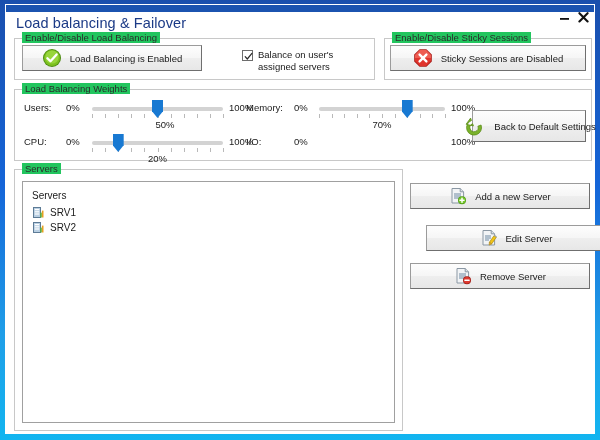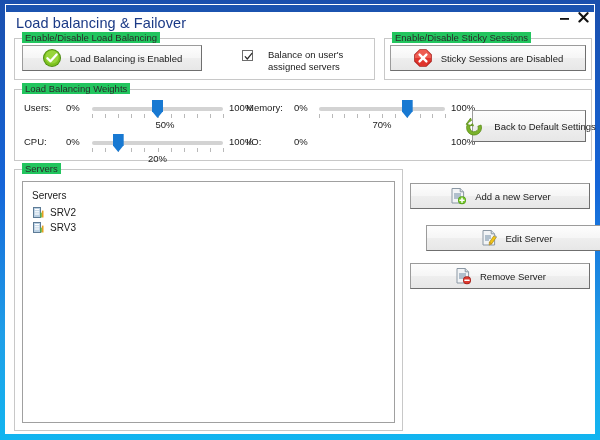--- a/index.html
+++ b/index.html
@@ -103,21 +103,21 @@
   #btn-edit          { left: 404px; top: 220px; width: 180px; height: 26px; margin-left: 16px; }
   #btn-remove        { left: 404px; top: 258px; width: 180px; height: 26px; }
 
   
   #chk-balance {
     position: absolute;
     left: 236px; top: 44px;
     width: 128px;
     display: flex;
     align-items: flex-start;
-    gap: 15px;
+    gap: 5px;
     cursor: pointer;
   }
   .cbox {
     width: 11px; height: 11px;
     border: 1px solid #6d6d6d;
     background: #fff;
     flex: 0 0 auto;
     margin-top: 1px;
     position: relative;
   }
@@ -391,34 +391,34 @@
             <span>
               <svg width="13" height="13" viewBox="0 0 13 13">
                 <rect x="1.5" y="1.5" width="7" height="10" fill="#b9cfe2" stroke="#5d7b96" stroke-width="1"></rect>
                 <rect x="2.8" y="3" width="4.4" height="1.2" fill="#ffffff"></rect>
                 <rect x="2.8" y="5.2" width="4.4" height="1.2" fill="#ffffff"></rect>
                 <rect x="2.8" y="7.4" width="4.4" height="1.2" fill="#ffffff"></rect>
                 <rect x="8.2" y="6.6" width="1.6" height="4.9" fill="#58b03a"></rect>
                 <rect x="9.9" y="4.6" width="1.6" height="6.9" fill="#e8a020"></rect>
               </svg>
             </span>
-            <span class="srv-label">SRV2</span>
+            <span class="srv-label">SRV1</span>
           </div>
           <div class="server-item">
             <span>
               <svg width="13" height="13" viewBox="0 0 13 13">
                 <rect x="1.5" y="1.5" width="7" height="10" fill="#b9cfe2" stroke="#5d7b96" stroke-width="1"></rect>
                 <rect x="2.8" y="3" width="4.4" height="1.2" fill="#ffffff"></rect>
                 <rect x="2.8" y="5.2" width="4.4" height="1.2" fill="#ffffff"></rect>
                 <rect x="2.8" y="7.4" width="4.4" height="1.2" fill="#ffffff"></rect>
                 <rect x="8.2" y="6.6" width="1.6" height="4.9" fill="#58b03a"></rect>
                 <rect x="9.9" y="4.6" width="1.6" height="6.9" fill="#e8a020"></rect>
               </svg>
             </span>
-            <span class="srv-label">SRV3</span>
+            <span class="srv-label">SRV2</span>
           </div>
         </div>
     </div>
 
     <div class="btn" id="btn-add">
       <span>
         <svg width="18" height="18" viewBox="0 0 18 18">
           <path d="M3 1.5 h8.2 L14.6 4.8 V16 H3 Z" fill="#f2f4f6" stroke="#8a97a3" stroke-width="1"></path>
           <path d="M11.2 1.5 V4.8 H14.6" fill="#d9e0e6" stroke="#8a97a3" stroke-width="1"></path>
           <g stroke="#6f8aa3" stroke-width="1">

